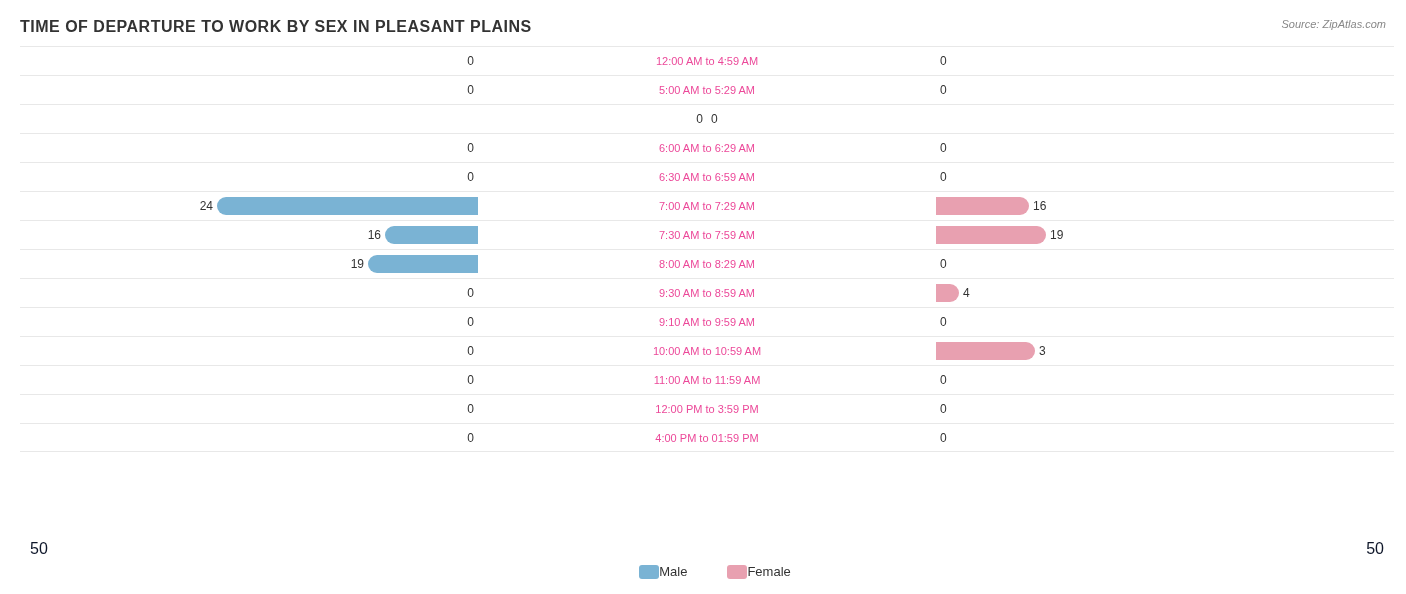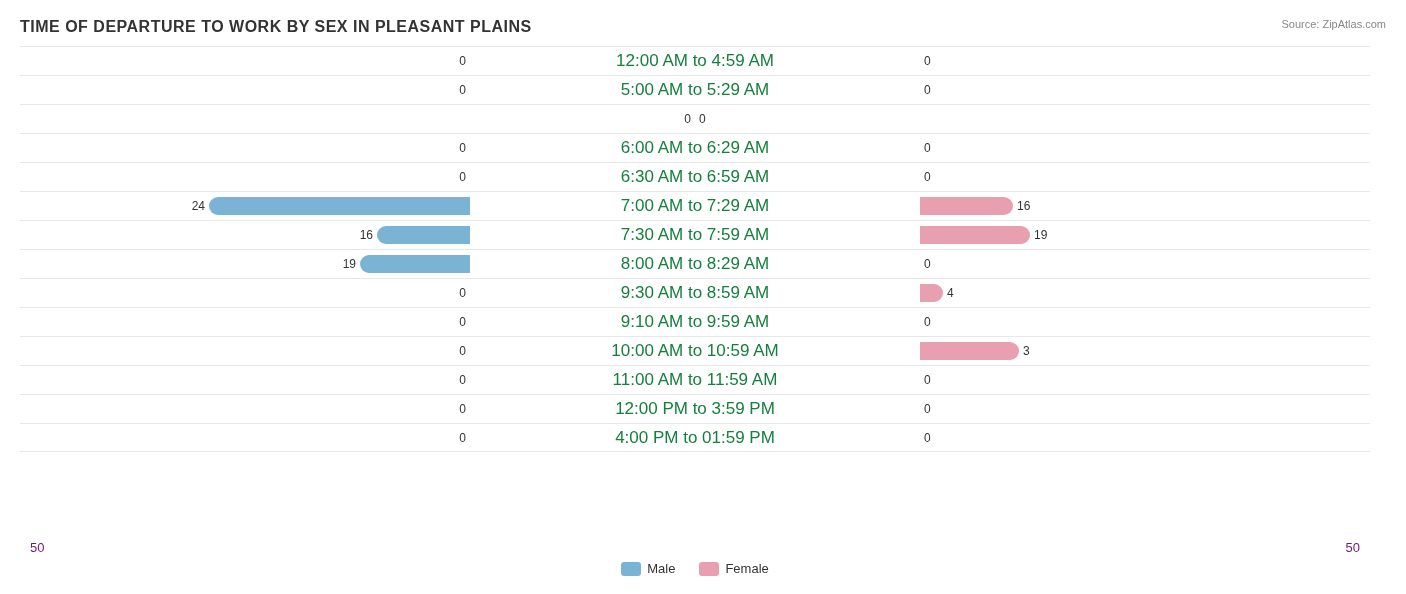--- a/index.html
+++ b/index.html
@@ -8,57 +8,58 @@
       font-family: Arial, sans-serif;
       width: 1406px;
       height: 594px;
       overflow: hidden;
       position: relative;
     }
     .chart-container {
       width: 1406px;
       height: 584px;
       background: #fff;
-      padding: 18px 36px 40px 20px;
+      padding: 18px 12px 40px 20px;
       position: relative;
     }
     .chart-title {
       font-size: 16px;
       font-weight: bold;
       color: #333;
       text-transform: uppercase;
       letter-spacing: 0.5px;
       margin-bottom: 10px;
     }
     .source-text {
       position: absolute;
       top: 18px;
       right: 20px;
       font-size: 11px;
       color: #888;
+      font-style: italic;
     }
     .chart-area {
       position: relative;
       width: 100%;
       height: 490px;
     }
     .row {
       display: flex;
       align-items: center;
       height: 29px;
       border-top: 1px solid #e8e8e8;
     }
     .row:last-of-type {
       border-bottom: 1px solid #e8e8e8;
     }
     .row-label {
       flex: 0 0 240px;
       text-align: center;
-      font-size: 17px;
-      color: #15803d;
+      font-size: 11px;
+      color: #ec4899;
       z-index: 2;
       position: relative;
     }
     .bar-male {
       height: 18px;
       background: #7ab3d4;
       border-radius: 9px 0 0 9px;
       display: flex;
       align-items: center;
     }
@@ -116,36 +117,36 @@
     .axis-center {
       flex: 1;
     }
     .axis-right {
       width: 340px;
       display: flex;
       justify-content: flex-end;
       padding-right: 10px;
     }
     .axis-val {
-      font-size: 13px;
-      color: #701a75;
+      font-size: 16px;
+      color: #0f172a;
     }
     .legend {
       display: flex;
       justify-content: center;
       align-items: center;
       gap: 24px;
       margin-top: 6px;
     }
     .legend-item {
       display: flex;
       align-items: center;
-      gap: 6px;
       font-size: 13px;
       color: #333;
+      margin-left: 16px;
     }
     .legend-box {
       width: 20px;
       height: 14px;
       border-radius: 3px;
     }
     .legend-male { background: #7ab3d4; }
     .legend-female { background: #e8a0b0; }
   </style>
 </head>

